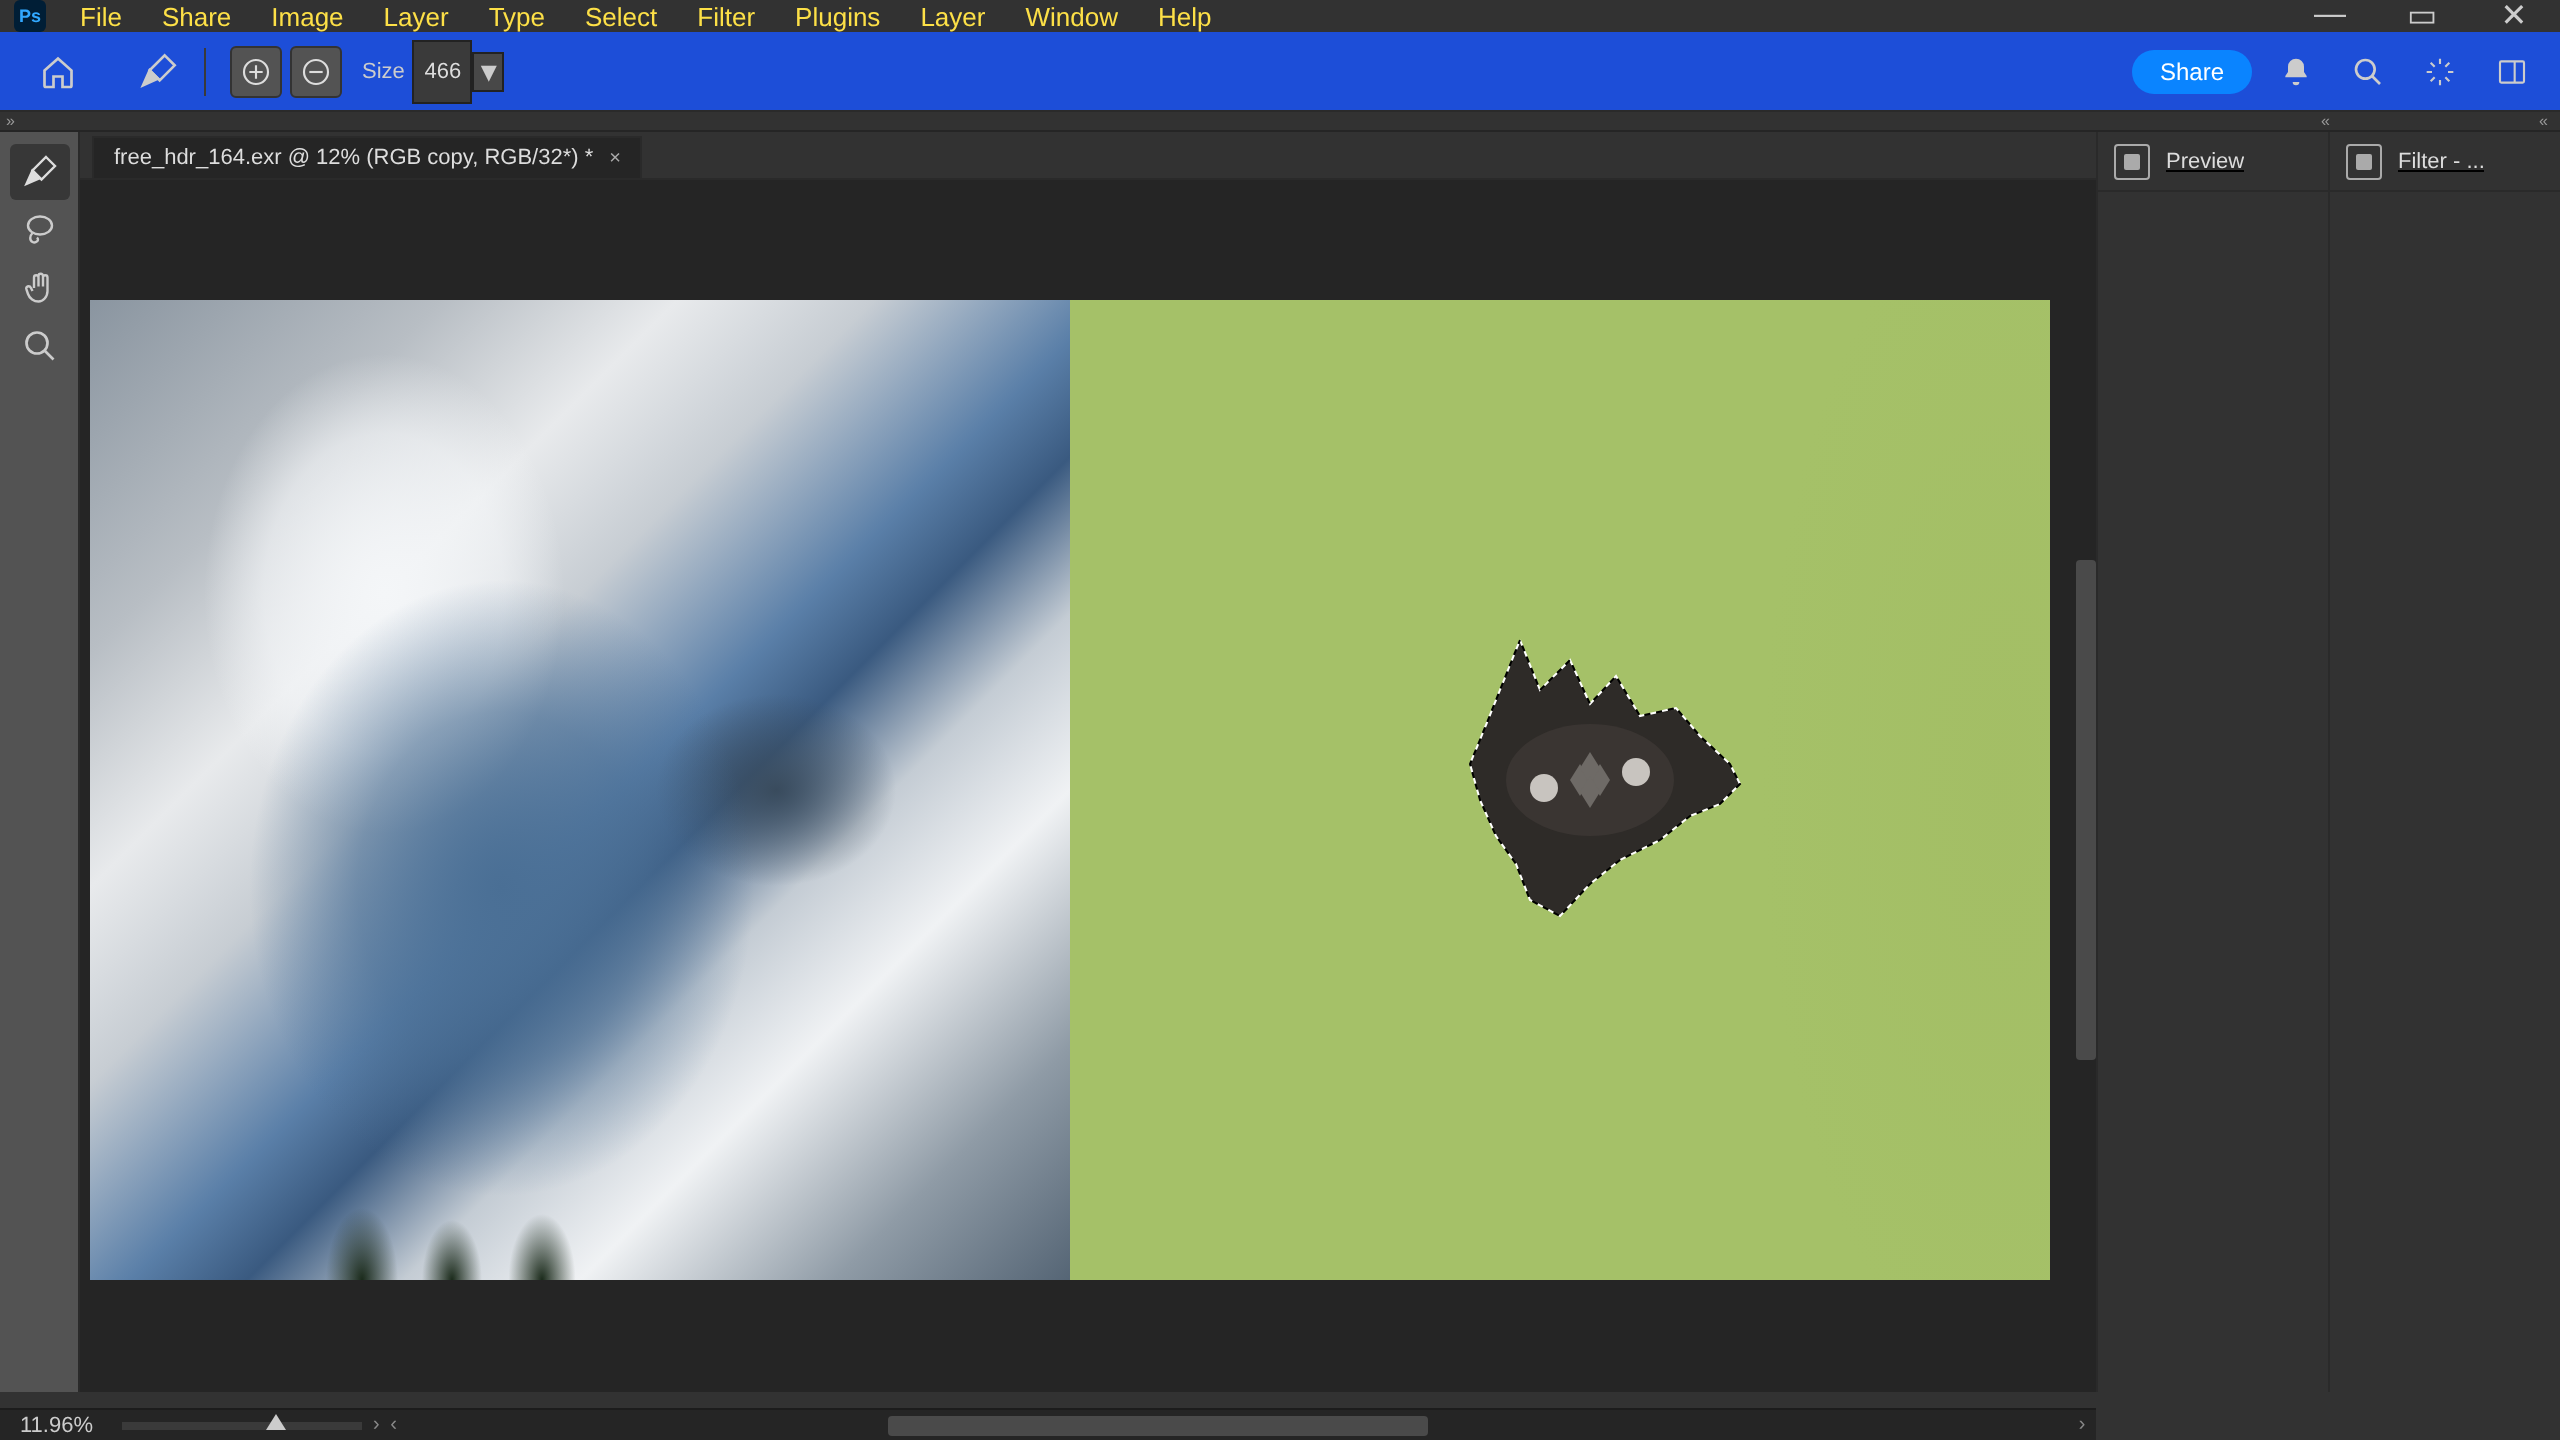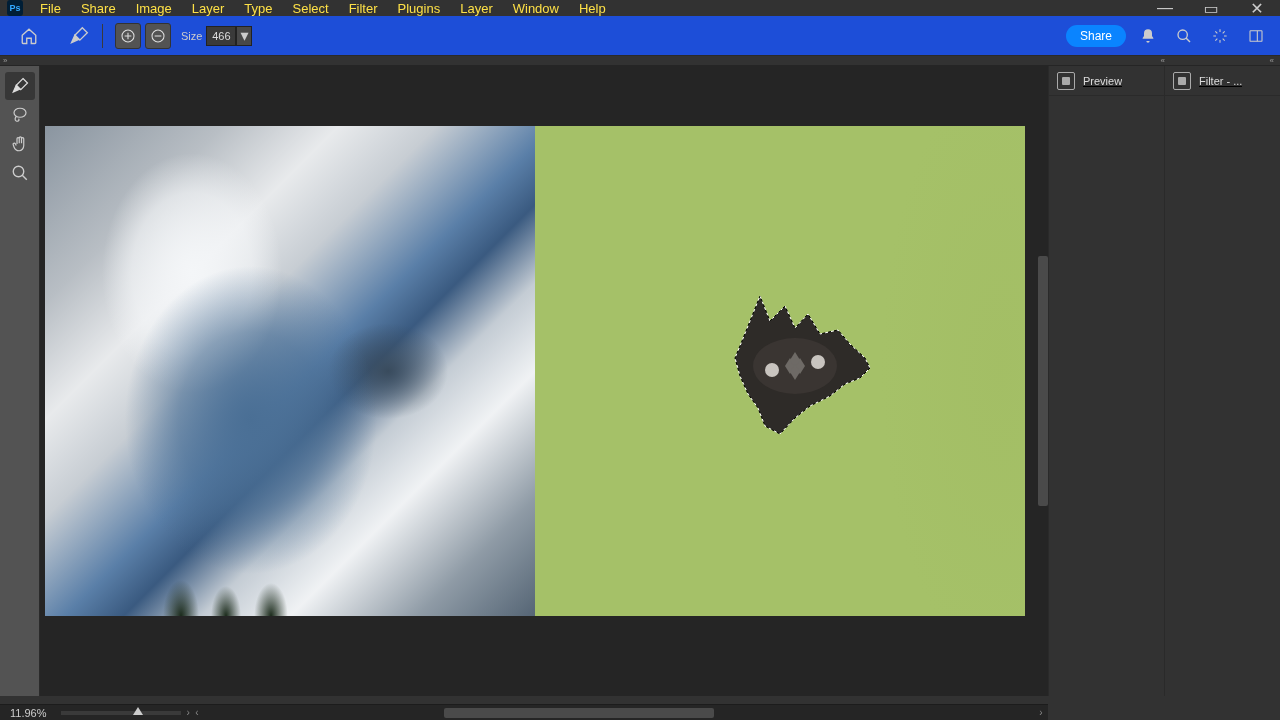--- a/index.html
+++ b/index.html
@@ -14,21 +14,21 @@
 .window-controls { display: flex; margin-left: auto; }
 .win-btn { width: 46px; height: 24px; display: flex; align-items: center; justify-content: center; color: #ccc; cursor: pointer; }
 
 
 .optionsbar { height: 40px; background: #1d4ed8; display: flex; align-items: center; border-bottom: 1px solid #2a2a2a; position: relative; }
 .home-btn { width: 30px; height: 30px; margin-left: 14px; display: flex; align-items: center; justify-content: center; color: #ccc; cursor: pointer; }
 .tool-brush-icon { width: 30px; height: 30px; margin-left: 20px; display: flex; align-items: center; justify-content: center; color: #ccc; }
 .divider { width: 1px; height: 24px; background: #3a3a3a; margin: 0 8px; }
 .mode-btn { width: 26px; height: 26px; border: 1px solid #333; border-radius: 3px; display: flex; align-items: center; justify-content: center; margin-left: 4px; cursor: pointer; color: #ddd; background: #535353; }
 .size-label { color: #ccc; font-size: 11px; margin-left: 10px; }
-.size-input { width: 30px; height: 20px; background: #3a3a3a; border: 1px solid #222; color: #ddd; font-size: 11px; text-align: center; margin-left: 4px; }
+.size-input { width: 30px; height: 32px; background: #3a3a3a; border: 1px solid #222; color: #ddd; font-size: 11px; text-align: center; margin-left: 4px; }
 .size-dd { width: 16px; height: 20px; background: #484848; border: 1px solid #222; display: flex; align-items: center; justify-content: center; color: #ccc; cursor: pointer; }
 .right-tools { margin-left: auto; display: flex; align-items: center; margin-right: 10px; gap: 8px; }
 .share-btn { background: #0a84ff; color: #fff; border-radius: 14px; padding: 4px 14px; font-size: 12px; cursor: pointer; }
 .ic-btn { width: 28px; height: 28px; display: flex; align-items: center; justify-content: center; color: #ccc; cursor: pointer; }
 
 
 .toggle-row { height: 10px; background: #323232; display: flex; align-items: center; border-bottom: 1px solid #252525; position: relative; }
 .chev-left { position: absolute; left: 3px; color: #999; font-size: 8px; cursor: pointer; }
 .chev-r1 { position: absolute; right: 115px; color: #999; font-size: 8px; cursor: pointer; }
 .chev-r2 { position: absolute; right: 6px; color: #999; font-size: 8px; cursor: pointer; }
@@ -191,20 +191,26 @@
     </div>
     <div class="tool">
       <svg width="18" height="18" viewBox="0 0 24 24" fill="none" stroke="#ccc" stroke-width="1.8">
           <circle cx="10" cy="10" r="7"></circle>
           <path d="M21 21l-6-6"></path>
         </svg>
     </div>
   </div>
 
   <div class="docarea">
+    <div class="tabbar">
+      <div class="tab">
+        <span>free_hdr_164.exr @ 12% (RGB copy, RGB/32*) *</span>
+        <span class="tab-close">×</span>
+      </div>
+    </div>
     <div class="canvas-wrap">
       <div class="canvas-bg">
         <div class="canvas-left"></div>
         <div class="canvas-right"></div>
         <div class="blob">
           <svg viewBox="0 0 170 160">
             <path d="M50 10 L60 35 L75 20 L85 42 L98 28 L110 48 L128 44 L140 58 L155 72 L160 82 L150 92 L135 98 L120 110 L100 120 L85 132 L70 148 L55 140 L48 122 L38 108 L30 90 L25 72 L32 55 L40 35 Z" fill="#2e2b28"></path>
             <ellipse cx="85" cy="80" rx="42" ry="28" fill="#3a3532"></ellipse>
             <circle cx="62" cy="84" r="7" fill="#c8c4bf"></circle>
             <circle cx="108" cy="76" r="7" fill="#c8c4bf"></circle>

